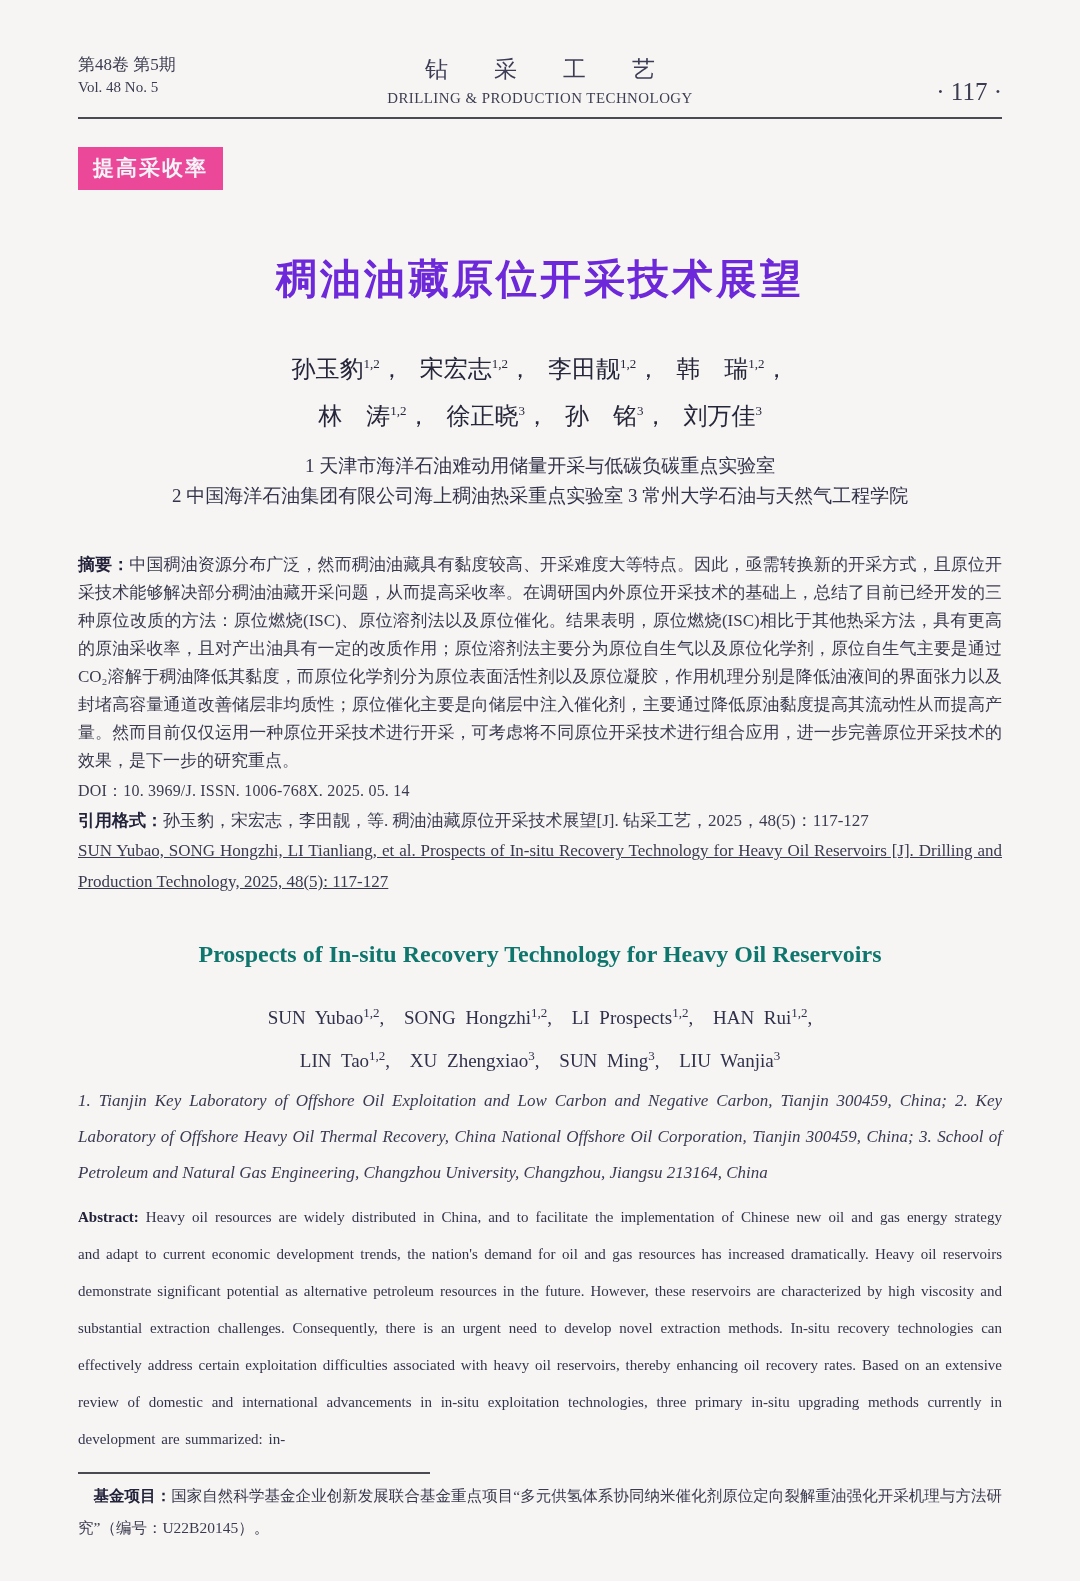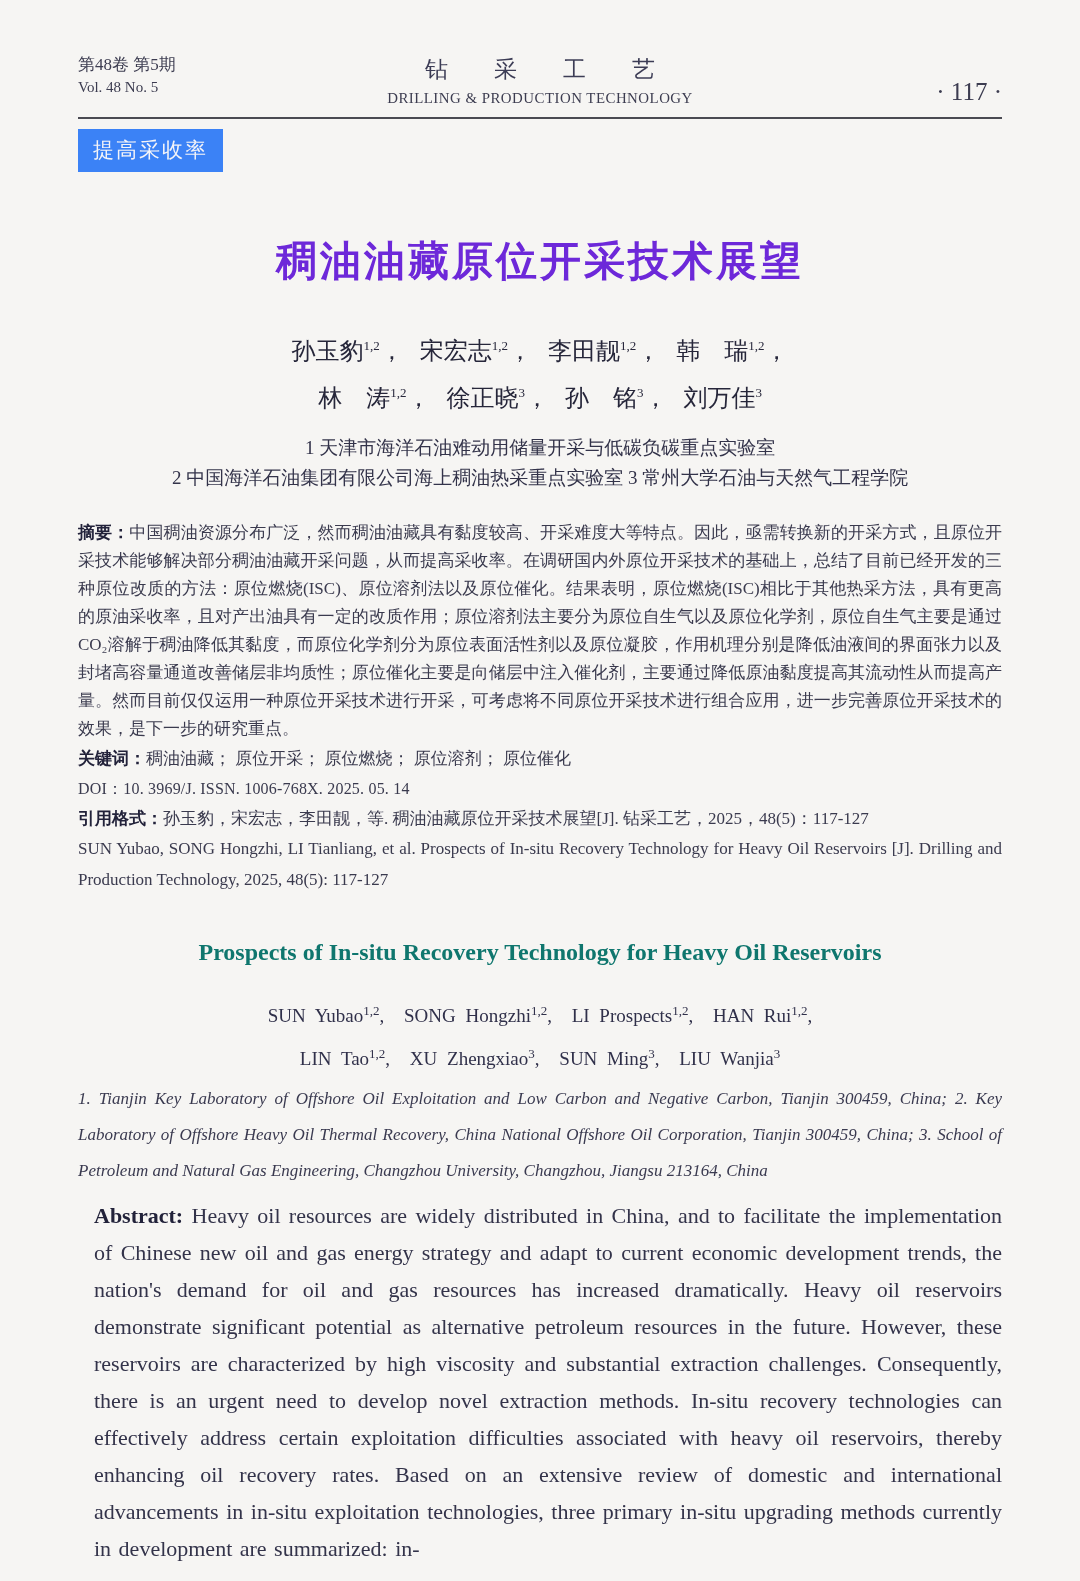--- a/index.html
+++ b/index.html
@@ -17,47 +17,47 @@
   .hdr-left { width:200px; font-size:17px; line-height:22px; }
   .hdr-left .en { font-size:15px; }
   .hdr-center { flex:1; text-align:center; }
   .journal-cn { font-size:23px; letter-spacing:46px; text-indent:46px; color:#3c3c55; }
   .journal-en { font-size:15.5px; letter-spacing:0.5px; margin-top:4px; color:#3c3c50;
                 transform:scaleX(0.96); }
   .hdr-right { width:200px; text-align:right; font-size:25px; padding-top:24px; color:#3c3c50; }
   .rule { border-top:2.5px solid #4a4a52; margin-top:10px; }
   
   .badge {
-    display:inline-block; margin-top:10px;
-    background:#3b82f6; color:#f4f4f8;
+    display:inline-block; margin-top:28px;
+    background:#ec4899; color:#f4f4f8;
     font-family:"Liberation Sans","DejaVu Sans",sans-serif;
-    font-size:21px; font-weight:normal; letter-spacing:2px;
+    font-size:21px; font-weight:bold; letter-spacing:2px;
     padding:7px 15px 8px 15px;
   }
   
   .title-cn {
     margin-top:62px; text-align:center;
     font-size:41px; font-weight:bold; letter-spacing:3px;
     color:#6d28d9;
   }
   .authors-cn { margin-top:36px; text-align:center; font-size:24px; color:#26263a; line-height:42px; }
   .authors-cn sup, .authors-en sup { font-size:13px; }
   .author { margin:0 5px; white-space:nowrap; }
   .affils-cn { margin-top:14px; text-align:center; font-size:19px; color:#33334a; line-height:30px; }
   
-  .abs-cn { margin-top:26px; font-size:17px; line-height:28px; text-align:justify; color:#3a3a4e; }
+  .abs-cn { margin-top:40px; font-size:17px; line-height:28px; text-align:justify; color:#3a3a4e; }
   .lbl { font-weight:bold; color:#22223a; }
   .kw-line, .doi-line, .cite-cn { font-size:17px; line-height:28px; margin-top:2px; color:#3a3a4e; }
   .doi-line { font-size:16px; letter-spacing:0.2px; }
-  .cite-en { font-size:17px; line-height:31px; text-align:justify; color:#3a3a4e; }
+  .cite-en { font-size:17px; line-height:31px; text-align:justify; color:#3a3a4e;text-decoration:underline; }
   
   .title-en { margin-top:44px; text-align:center; font-size:24px; font-weight:bold; color:#0f766e; }
   .authors-en { margin-top:26px; text-align:center; font-size:19px; color:#30304a; line-height:37px; word-spacing:5px; }
   .affils-en { margin-top:4px; font-style:italic; font-size:17px; line-height:36px; text-align:justify; color:#3a3a50; }
-  .abs-en { margin-top:8px; font-size:22px; line-height:37px; text-align:justify; color:#33334a; word-spacing:2px;margin-left:16px; }
+  .abs-en { margin-top:8px; font-size:15px; line-height:37px; text-align:justify; color:#33334a; word-spacing:2px; }
   .abs-en .lbl { font-style:normal; }
   
   .fn-rule { width:352px; border-top:2px solid #4a4a52; margin-top:14px; }
   .footnotes { margin-top:6px; font-size:15.5px; line-height:32.5px; text-align:justify; color:#3a3a4e; }
   .footnotes p { text-indent:1em; }
 </style>
 </head>
 <body>
 
 <div class="page">
@@ -101,21 +101,20 @@
   
   <div class="affils-cn">
     <div>1  天津市海洋石油难动用储量开采与低碳负碳重点实验室</div>
     <div>2  中国海洋石油集团有限公司海上稠油热采重点实验室  3  常州大学石油与天然气工程学院</div>
   </div>
 
   
   <p class="abs-cn"><span class="lbl">摘要：</span><span>中国稠油资源分布广泛，然而稠油油藏具有黏度较高、开采难度大等特点。因此，亟需转换新的开采方式，且原位开采技术能够解决部分稠油油藏开采问题，从而提高采收率。在调研国内外原位开采技术的基础上，总结了目前已经开发的三种原位改质的方法：原位燃烧(ISC)、原位溶剂法以及原位催化。结果表明，原位燃烧(ISC)相比于其他热采方法，具有更高的原油采收率，且对产出油具有一定的改质作用；原位溶剂法主要分为原位自生气以及原位化学剂，原位自生气主要是通过CO₂溶解于稠油降低其黏度，而原位化学剂分为原位表面活性剂以及原位凝胶，作用机理分别是降低油液间的界面张力以及封堵高容量通道改善储层非均质性；原位催化主要是向储层中注入催化剂，主要通过降低原油黏度提高其流动性从而提高产量。然而目前仅仅运用一种原位开采技术进行开采，可考虑将不同原位开采技术进行组合应用，进一步完善原位开采技术的效果，是下一步的研究重点。</span></p>
 
   
-  <p class="kw-line"><span class="lbl">关键词：</span><span>稠油油藏； 原位开采； 原位燃烧； 原位溶剂； 原位催化</span></p>
 
   
   <p class="doi-line">DOI：10. 3969/J. ISSN. 1006-768X. 2025. 05. 14</p>
 
   
   <p class="cite-cn"><span class="lbl">引用格式：</span><span>孙玉豹，宋宏志，李田靓，等. 稠油油藏原位开采技术展望[J]. 钻采工艺，2025，48(5)：117-127</span></p>
   <p class="cite-en">SUN Yubao, SONG Hongzhi, LI Tianliang, et al. Prospects of In-situ Recovery Technology for Heavy Oil Reservoirs [J]. Drilling and Production Technology, 2025, 48(5): 117-127</p>
 
   
   <h2 class="title-en">Prospects of In-situ Recovery Technology for Heavy Oil Reservoirs</h2>

